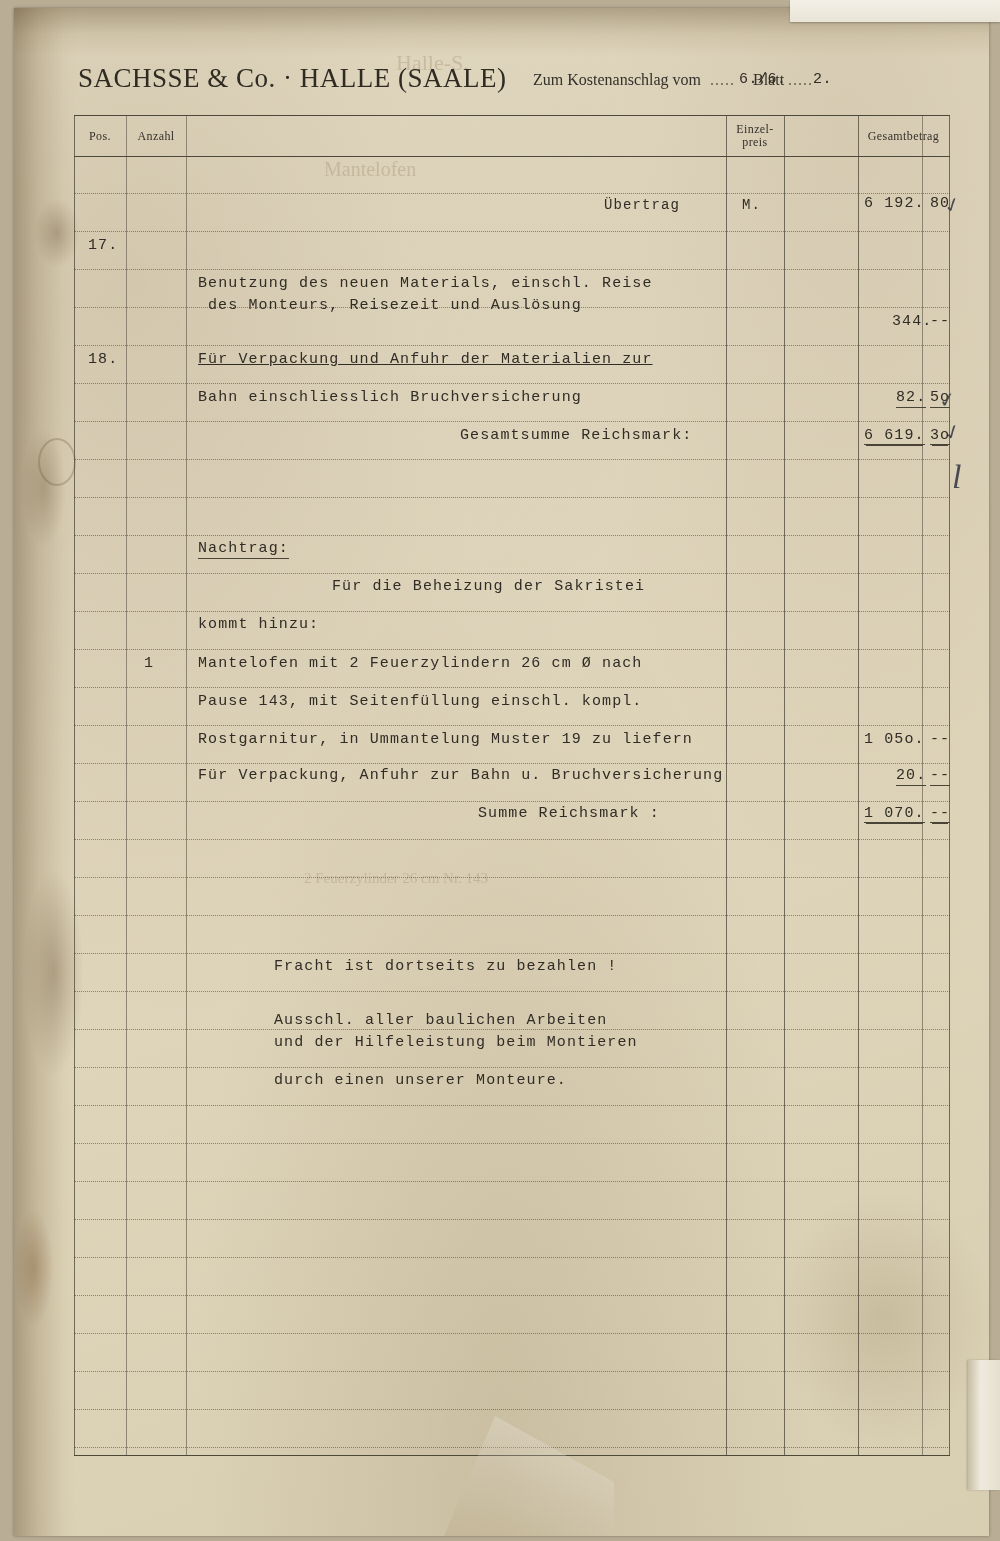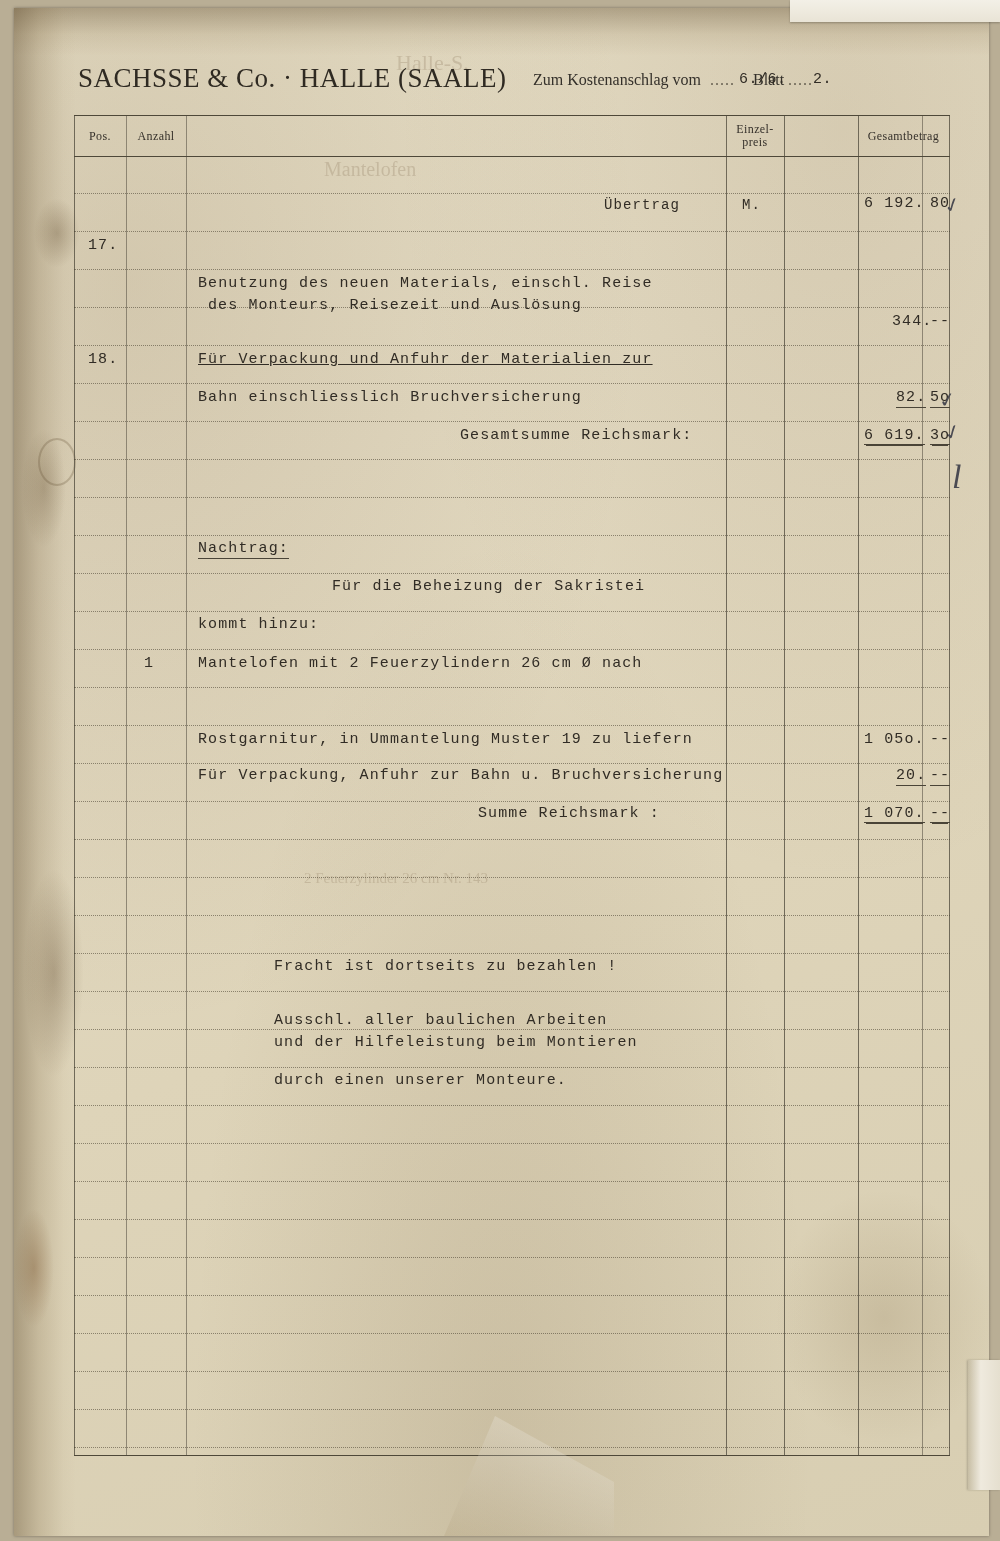--- a/index.html
+++ b/index.html
@@ -217,20 +217,21 @@
     <div class="typed" style="left:386px;top:312px;">Gesamtsumme Reichsmark:</div>
     <div class="typed num dbl" style="left:790px;top:312px;">6 619.</div>
     <div class="typed num dbl" style="left:856px;top:312px;">3o</div>
 
     <div class="typed ul" style="left:124px;top:425px;">Nachtrag:</div>
     <div class="typed" style="left:258px;top:463px;">Für die Beheizung der Sakristei</div>
     <div class="typed" style="left:124px;top:501px;">kommt hinzu:</div>
 
     <div class="typed" style="left:70px;top:540px;">1</div>
     <div class="typed" style="left:124px;top:540px;">Mantelofen mit 2 Feuerzylindern 26 cm Ø nach</div>
+    <div class="typed" style="left:124px;top:578px;">Pause 143, mit Seitenfüllung einschl. kompl.</div>
     <div class="typed" style="left:124px;top:616px;text-align:right;">Rostgarnitur, in Ummantelung Muster 19 zu liefern</div>
     <div class="typed num" style="left:790px;top:616px;">1 05o.</div>
     <div class="typed num" style="left:856px;top:616px;">--</div>
 
     <div class="typed" style="left:124px;top:652px;">Für Verpackung, Anfuhr zur Bahn u. Bruchversicherung</div>
     <div class="typed num ul" style="left:822px;top:652px;">20.</div>
     <div class="typed num ul" style="left:856px;top:652px;">--</div>
 
     <div class="typed" style="left:404px;top:690px;">Summe Reichsmark :</div>
     <div class="typed num dbl" style="left:790px;top:690px;">1 070.</div>

